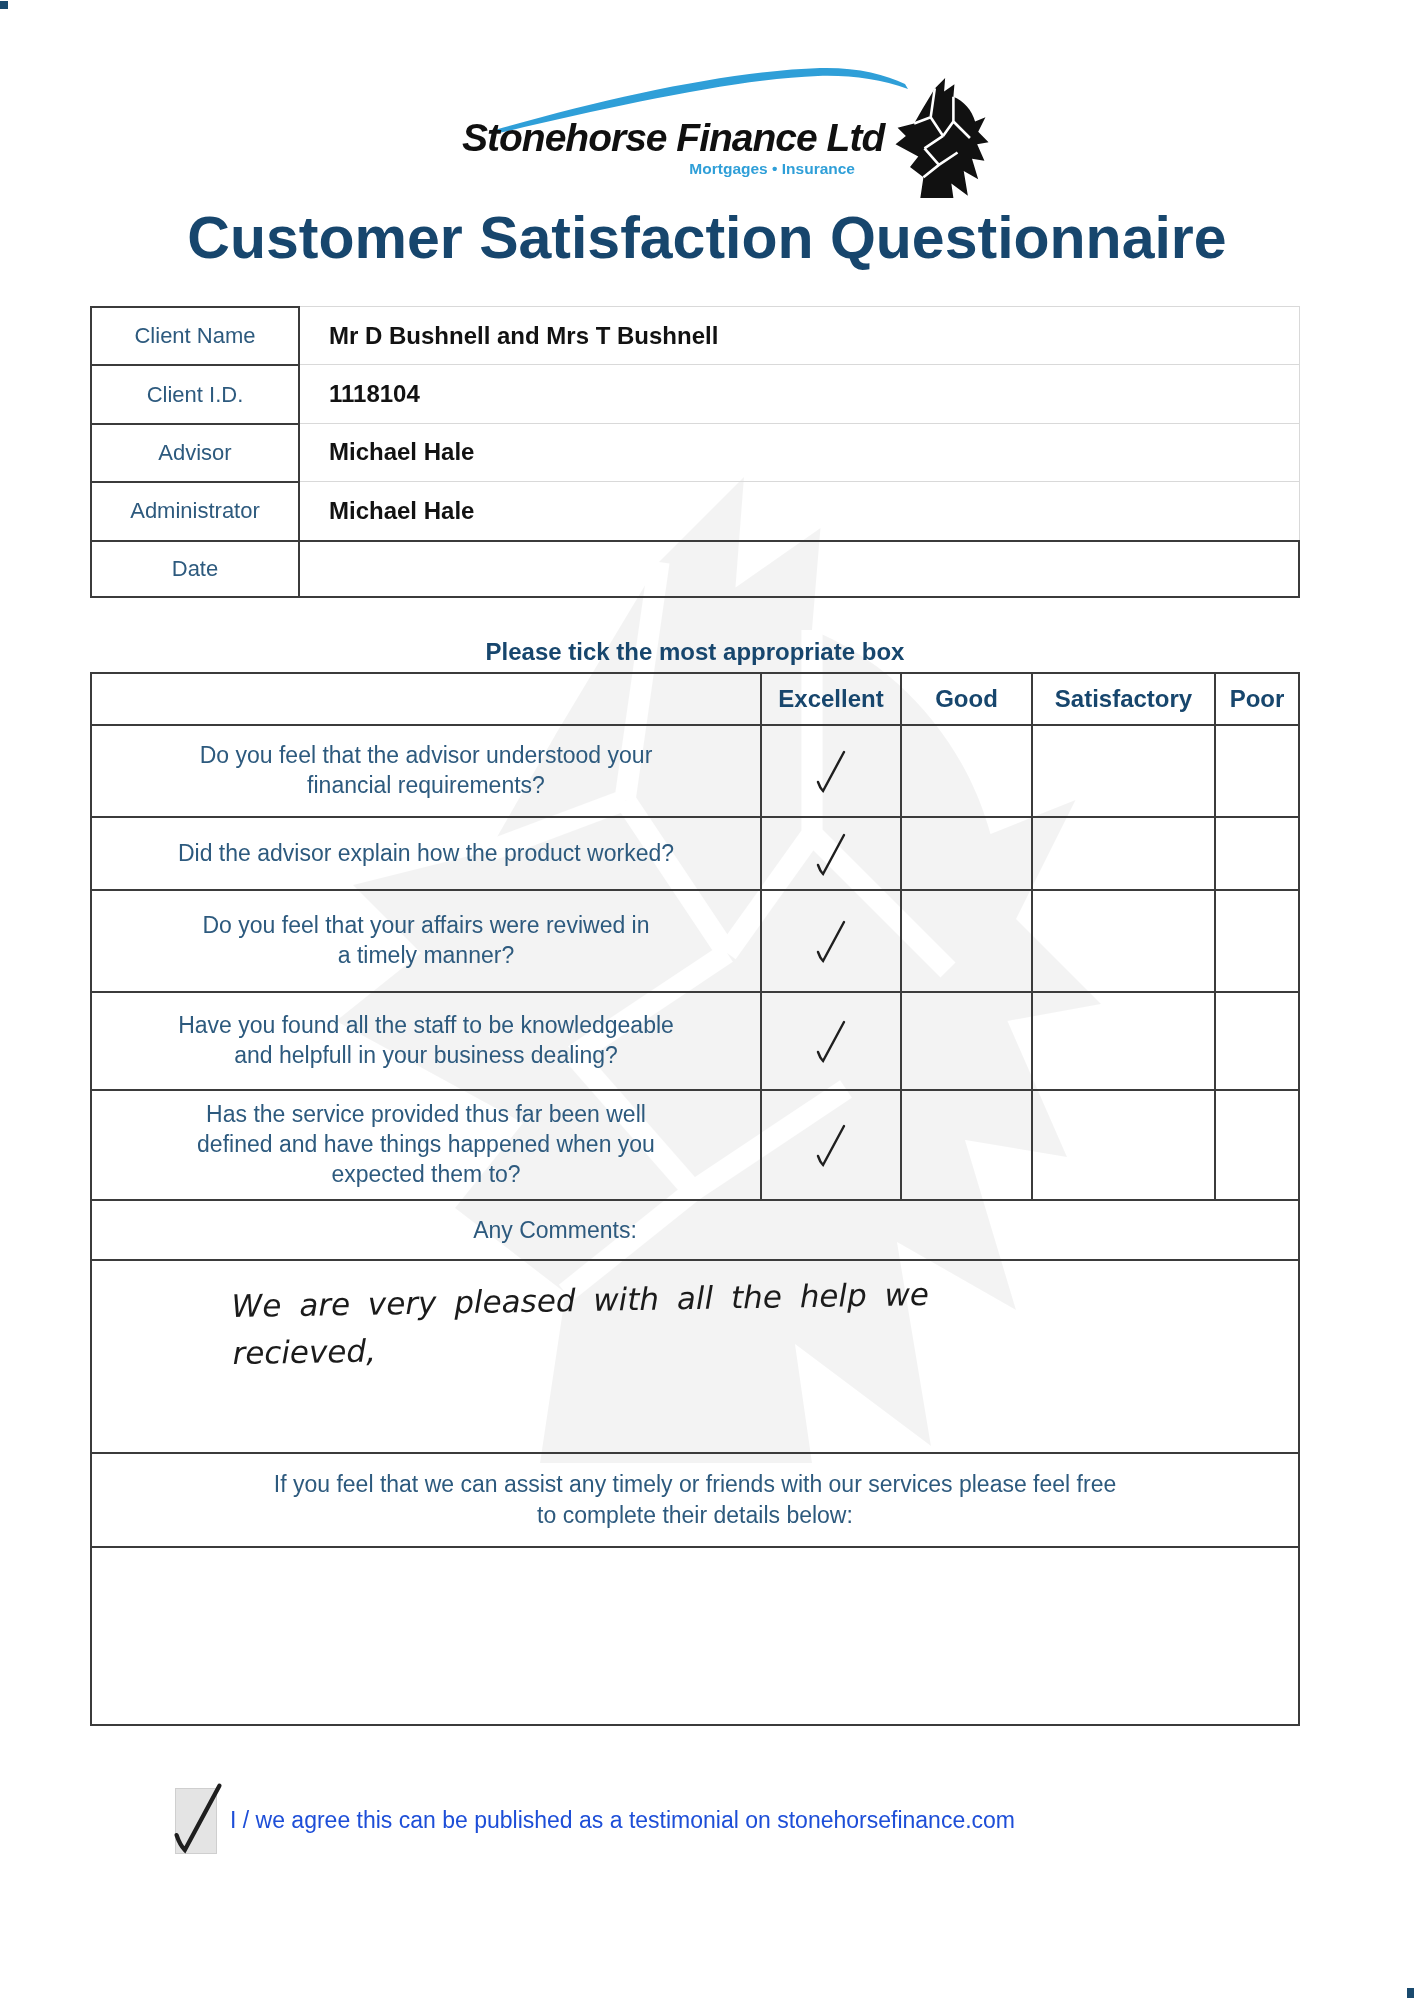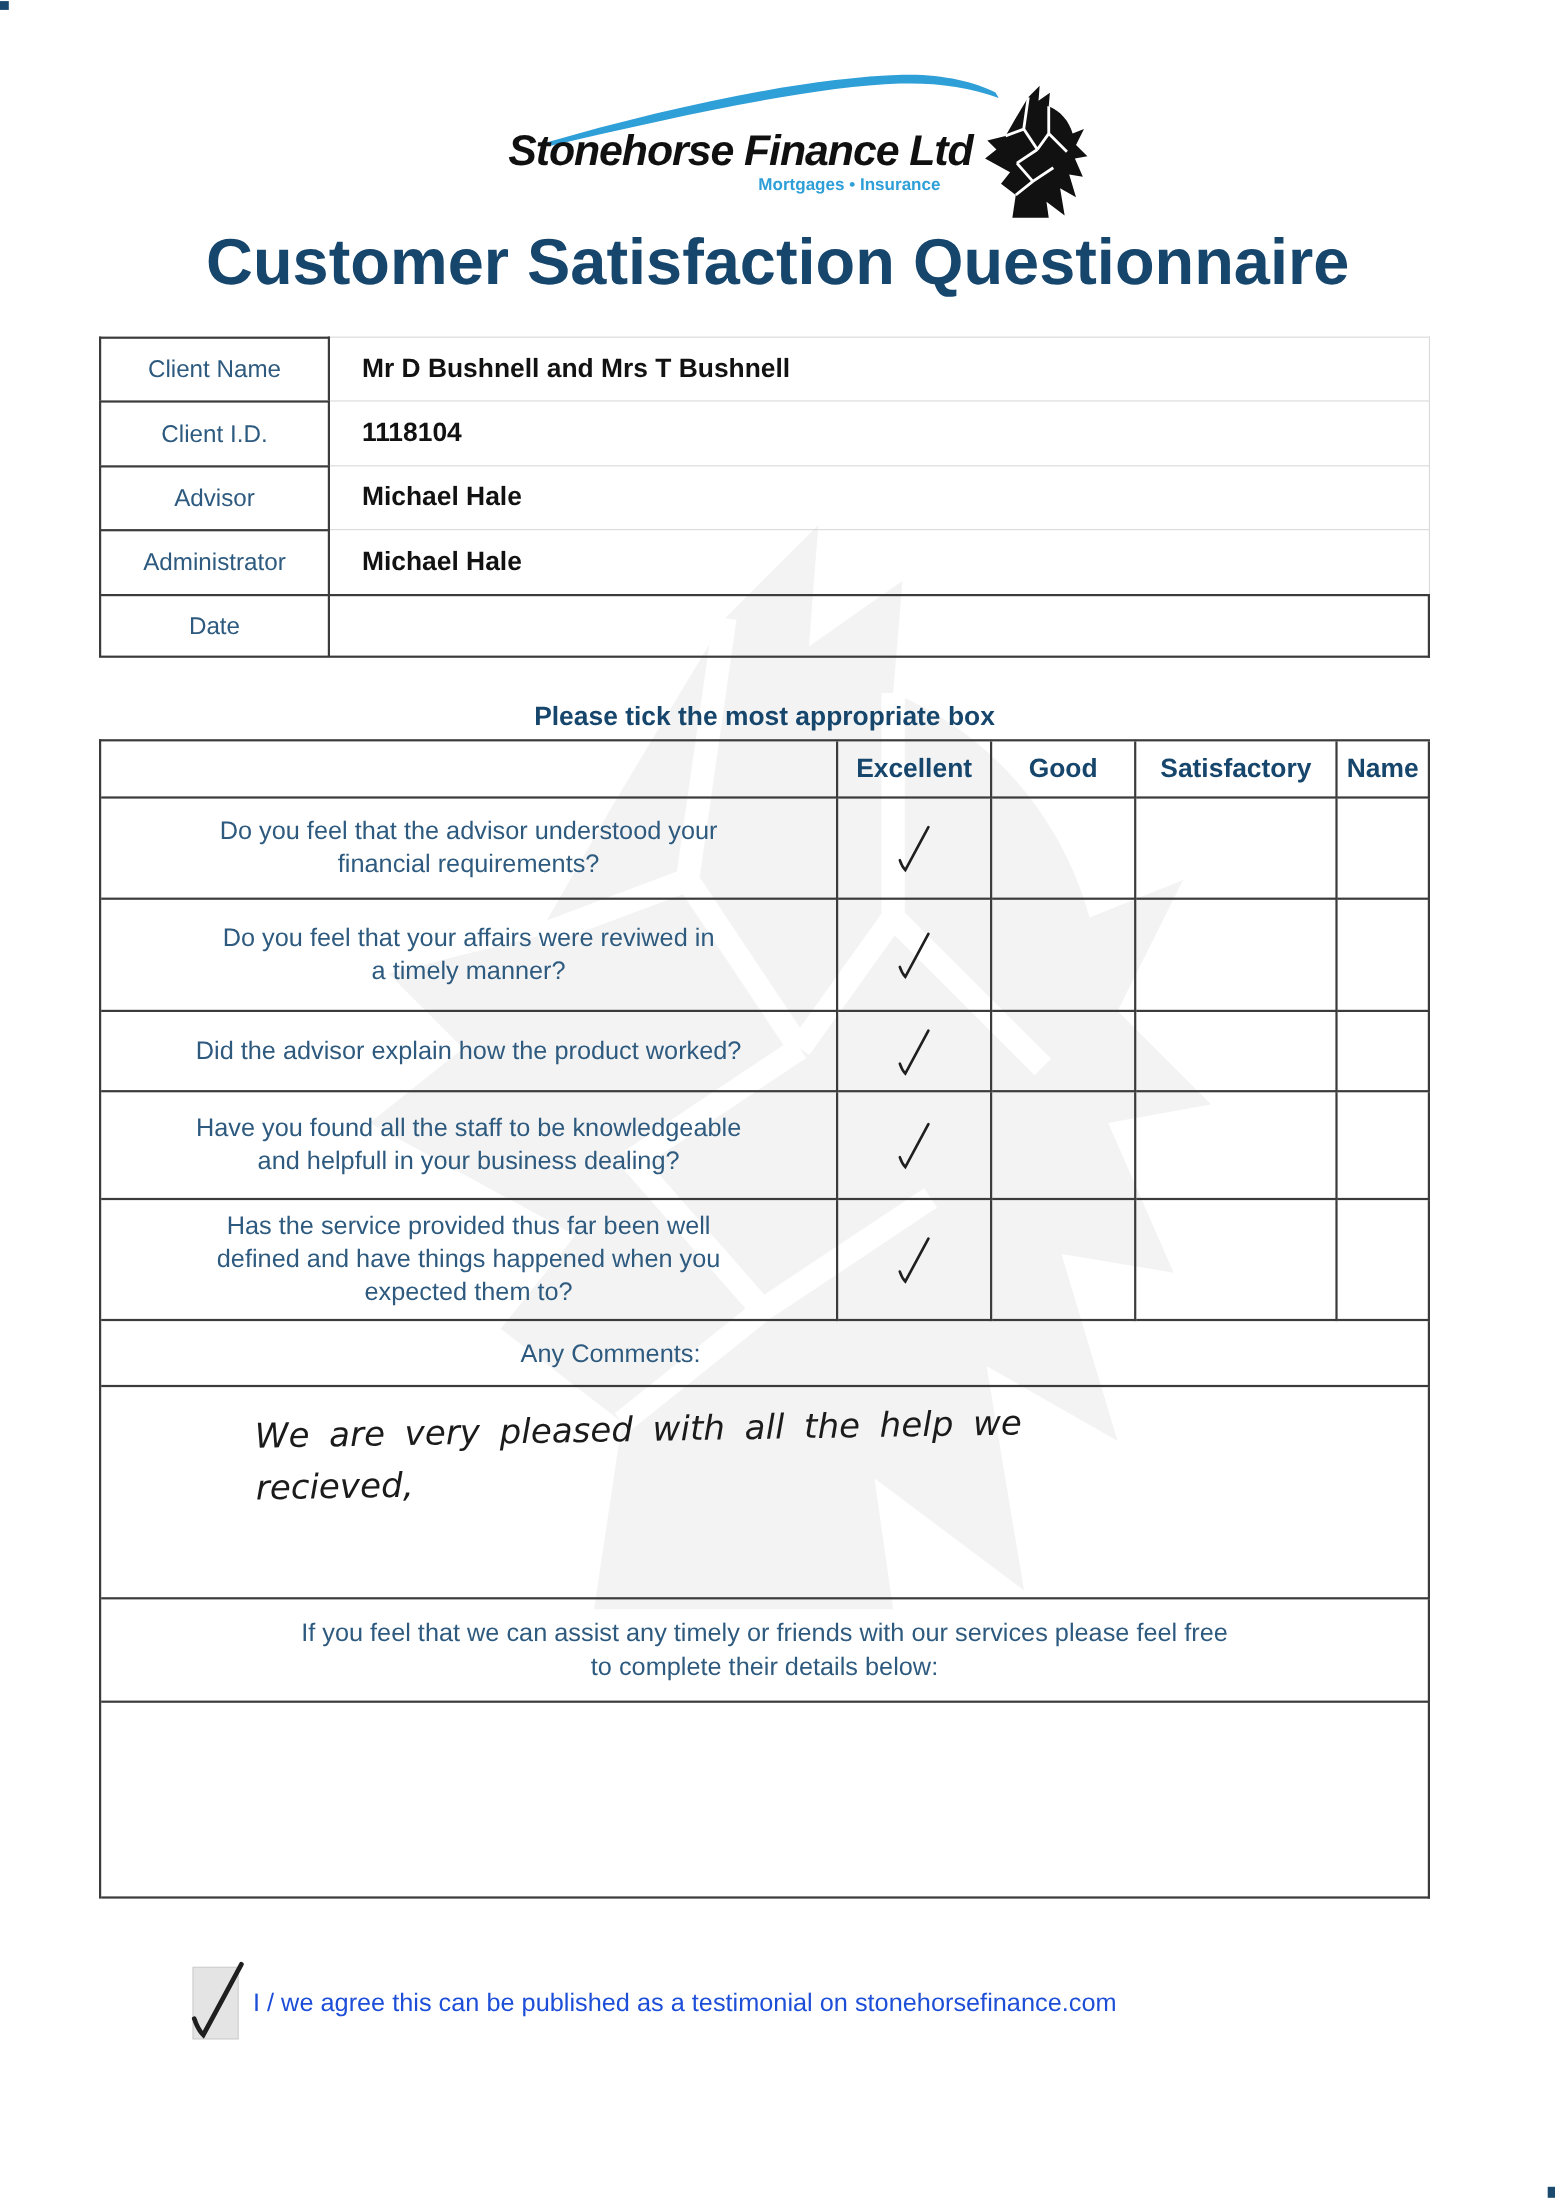--- a/index.html
+++ b/index.html
@@ -128,51 +128,51 @@
 
   <div class="tick-heading">Please tick the most appropriate box</div>
 
   <div class="ratings-table">
 
     <div class="rt-row" style="height:52px">
       <div class="cell"></div>
       <div class="cell hdr">Excellent</div>
       <div class="cell hdr">Good</div>
       <div class="cell hdr">Satisfactory</div>
-      <div class="cell hdr">Name</div>
+      <div class="cell hdr">Poor</div>
     </div>
 
     <div class="rt-row" style="height:92px">
       <div class="cell q-text">Do you feel that the advisor understood your
 financial requirements?</div>
       <div class="cell rate-cell">
   <svg class="tick-svg" viewBox="0 0 34 46">
     <path d="M4 34 C5 37 7 41 9 43 L30 4"></path>
   </svg>
 </div>
       <div class="cell rate-cell"></div>
       <div class="cell rate-cell"></div>
       <div class="cell rate-cell"></div>
     </div>
 
+    <div class="rt-row" style="height:73px">
+      <div class="cell q-text">Did the advisor explain how the product worked?</div>
+      <div class="cell rate-cell">
+  <svg class="tick-svg" viewBox="0 0 34 46">
+    <path d="M4 34 C5 37 7 41 9 43 L30 4"></path>
+  </svg>
+</div>
+      <div class="cell rate-cell"></div>
+      <div class="cell rate-cell"></div>
+      <div class="cell rate-cell"></div>
+    </div>
+
     <div class="rt-row" style="height:102px">
       <div class="cell q-text">Do you feel that your affairs were reviwed in
 a timely manner?</div>
-      <div class="cell rate-cell">
-  <svg class="tick-svg" viewBox="0 0 34 46">
-    <path d="M4 34 C5 37 7 41 9 43 L30 4"></path>
-  </svg>
-</div>
-      <div class="cell rate-cell"></div>
-      <div class="cell rate-cell"></div>
-      <div class="cell rate-cell"></div>
-    </div>
-
-    <div class="rt-row" style="height:73px">
-      <div class="cell q-text">Did the advisor explain how the product worked?</div>
       <div class="cell rate-cell">
   <svg class="tick-svg" viewBox="0 0 34 46">
     <path d="M4 34 C5 37 7 41 9 43 L30 4"></path>
   </svg>
 </div>
       <div class="cell rate-cell"></div>
       <div class="cell rate-cell"></div>
       <div class="cell rate-cell"></div>
     </div>
 

